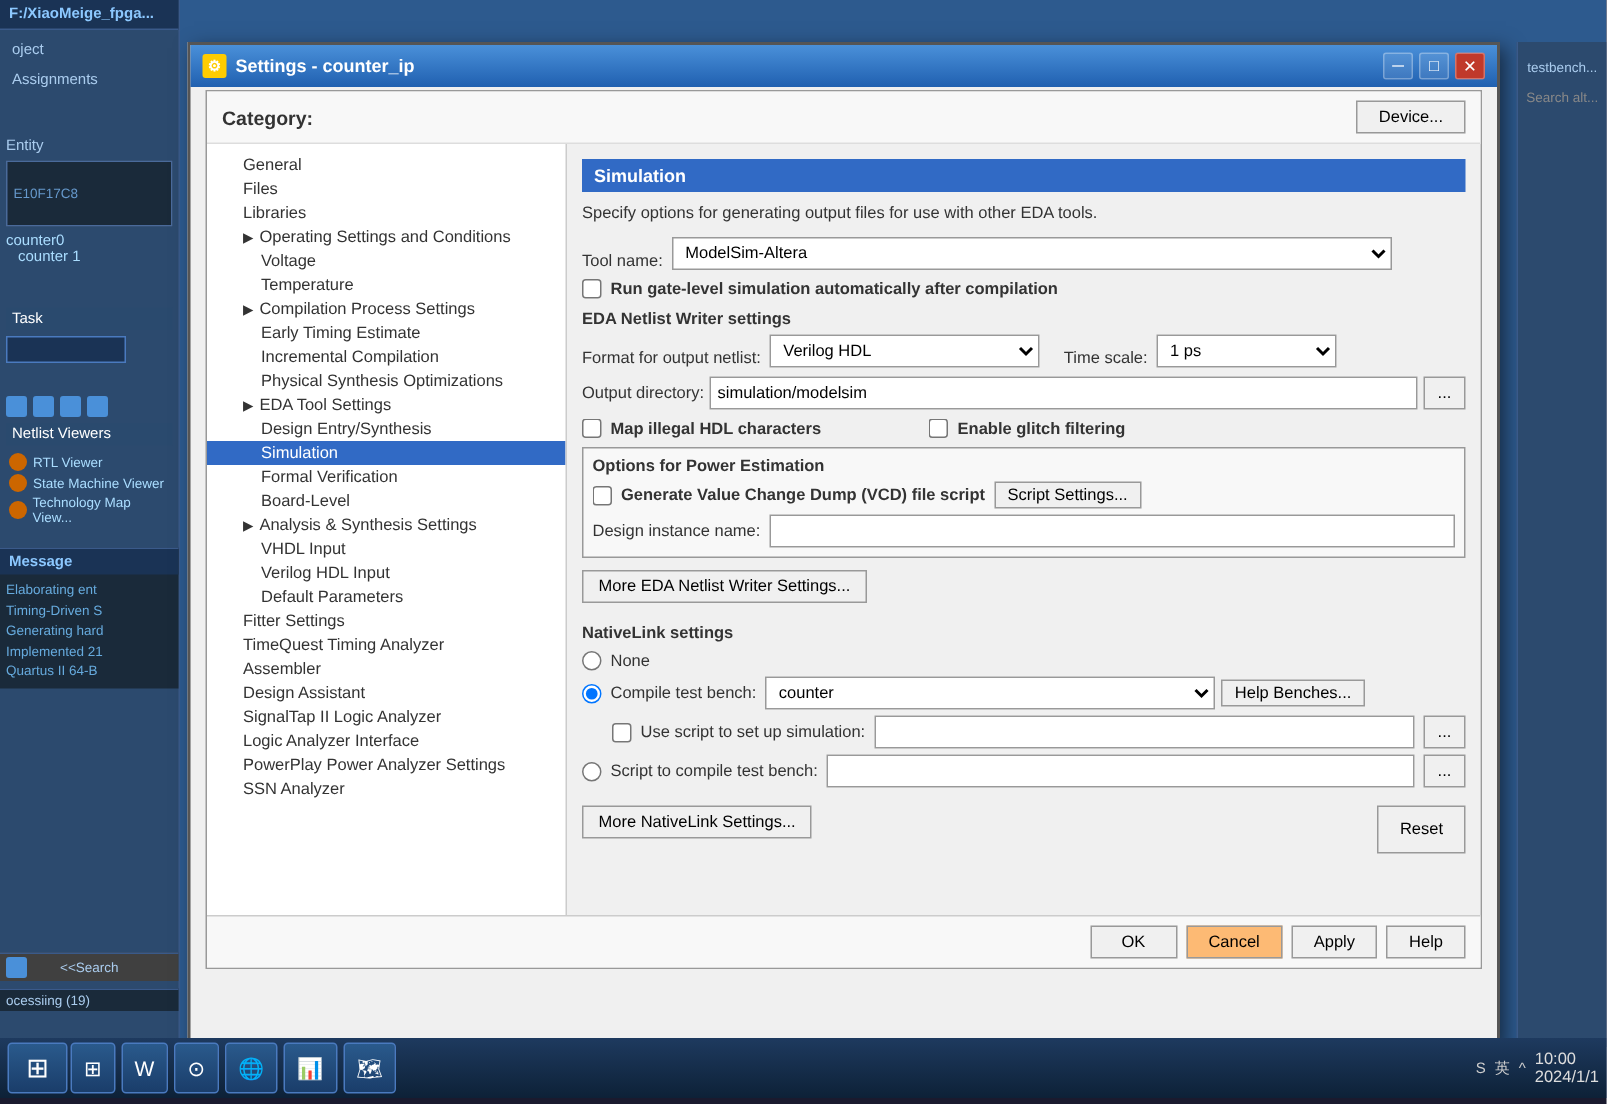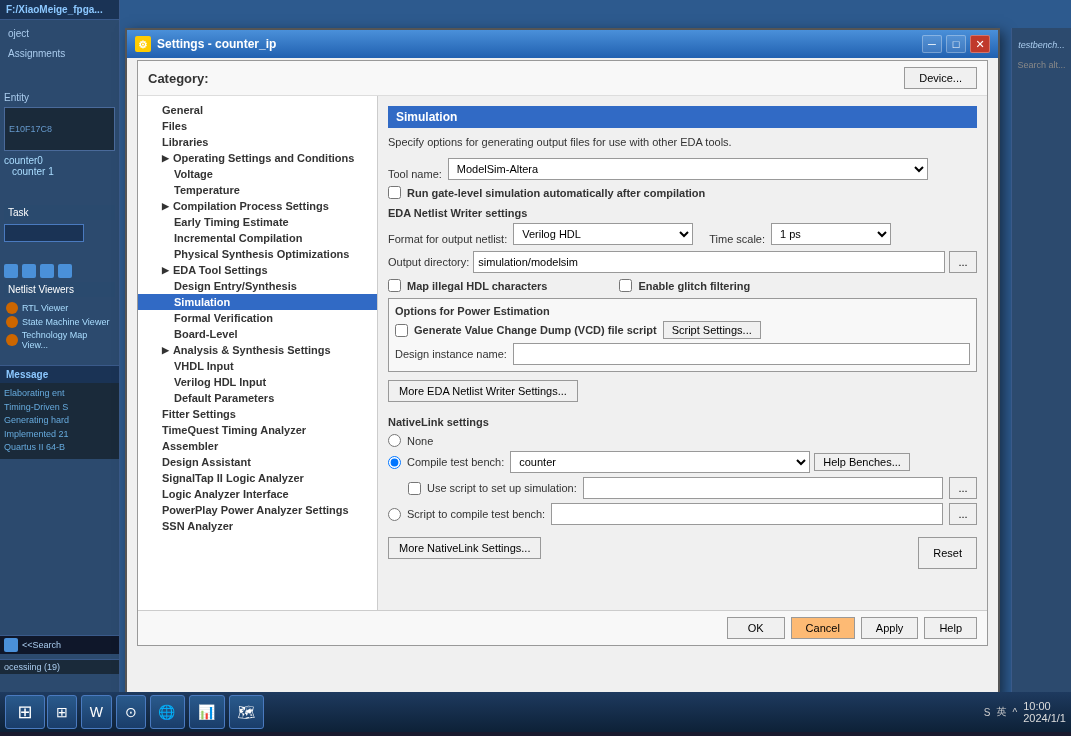--- a/index.html
+++ b/index.html
@@ -30,21 +30,21 @@
 
     
     .dialog { position: absolute; top: 30px; left: 10px; right: 10px; bottom: 50px; background: #f0f0f0; border: 1px solid #999; display: flex; flex-direction: column; }
     .dialog-header { background: #f8f8f8; border-bottom: 1px solid #ddd; padding: 6px 10px; display: flex; align-items: center; justify-content: space-between; }
     .dialog-title { font-size: 13px; font-weight: bold; color: #333; }
 
     .dialog-body { display: flex; flex: 1; overflow: hidden; }
 
     
     .category-panel { width: 240px; background: white; border-right: 1px solid #ccc; padding: 6px 0; overflow-y: auto; }
-    .cat-item { padding: 2px 12px; font-size: 11px; color: #333; cursor: pointer; display: flex; align-items: center; gap: 4px; font-weight: bold; }
+    .cat-item { padding: 2px 12px; font-size: 11px; color: #333; cursor: pointer; display: flex; align-items: center; gap: 4px; }
     .cat-item.selected { background: #316AC5; color: white; }
     .cat-item.indent1 { padding-left: 24px; }
     .cat-item.indent2 { padding-left: 36px; }
     .cat-arrow { font-size: 9px; color: #333; }
 
     
     .content-panel { flex: 1; padding: 10px; overflow-y: auto; background: #f0f0f0; }
     .section-title { background: #316AC5; color: white; padding: 4px 8px; font-size: 12px; font-weight: bold; margin-bottom: 8px; }
     .section-desc { font-size: 11px; color: #333; margin-bottom: 10px; }
 
@@ -145,21 +145,21 @@
     <div class="message-panel" style="position:relative; top:auto; left:auto; width:100%; height:auto; margin-top:10px;">
       <div class="message-title">Message</div>
       <div class="message-content">
         <div>Elaborating ent</div>
         <div>Timing-Driven S</div>
         <div>Generating hard</div>
         <div>Implemented 21</div>
         <div>Quartus II 64-B</div>
       </div>
     </div>
-    <div style="position:absolute; bottom:42px; left:0; right:0; background:#0f172a; padding:2px 4px; border-top:1px solid #3a5a8a; display:flex; align-items:center; gap:4px;">
+    <div style="position:absolute; bottom:42px; left:0; right:0; background:#404040; padding:2px 4px; border-top:1px solid #3a5a8a; display:flex; align-items:center; gap:22px;">
       <div style="width:14px;height:14px;background:#4a90d9;border-radius:2px;"></div>
       <div style="color:#aaccee;font-size:9px;">&lt;&lt;Search</div>
     </div>
     <div style="position:absolute; bottom:22px; left:0; right:0; background:#1a2a3a; border-top:1px solid #3a5a8a; padding:2px 4px;">
       <div style="color:#aaccee; font-size:9px;">ocessiing (19)</div>
     </div>
   </div>
 
   <div class="main-window">
     <div class="title-bar">
@@ -331,21 +331,21 @@
           <button class="ok-btn">OK</button>
           <button class="cancel-btn">Cancel</button>
           <button class="apply-btn">Apply</button>
           <button class="help-btn">Help</button>
         </div>
       </div>
     </div>
   </div>
 
   <div style="position:absolute; right:0; top:28px; width:60px; background:#2c4a6e; height:670px; border-left:1px solid #3a5a8a; display:flex; flex-direction:column; align-items:center; padding-top:10px; gap:6px;">
-    <div style="color:#aaccee; font-size:9px; text-align:center; cursor:pointer; padding:2px;font-style:italic;">testbench...</div>
+    <div style="color:#aaccee; font-size:9px; text-align:center; cursor:pointer; padding:2px;">testbench...</div>
     <div style="color:#888; font-size:9px; padding:2px; text-align:center;">Search alt...</div>
   </div>
 
   <div class="taskbar">
     <div style="width:40px;height:34px;background:linear-gradient(to bottom,#2a5a8c,#1a3d6a);border:1px solid #4a7abf;border-radius:3px;display:flex;align-items:center;justify-content:center;cursor:pointer;">
       <span style="color:white;font-size:18px;">⊞</span>
     </div>
     <div class="taskbar-btn">
       <span style="font-size:14px;">⊞</span>
     </div>

